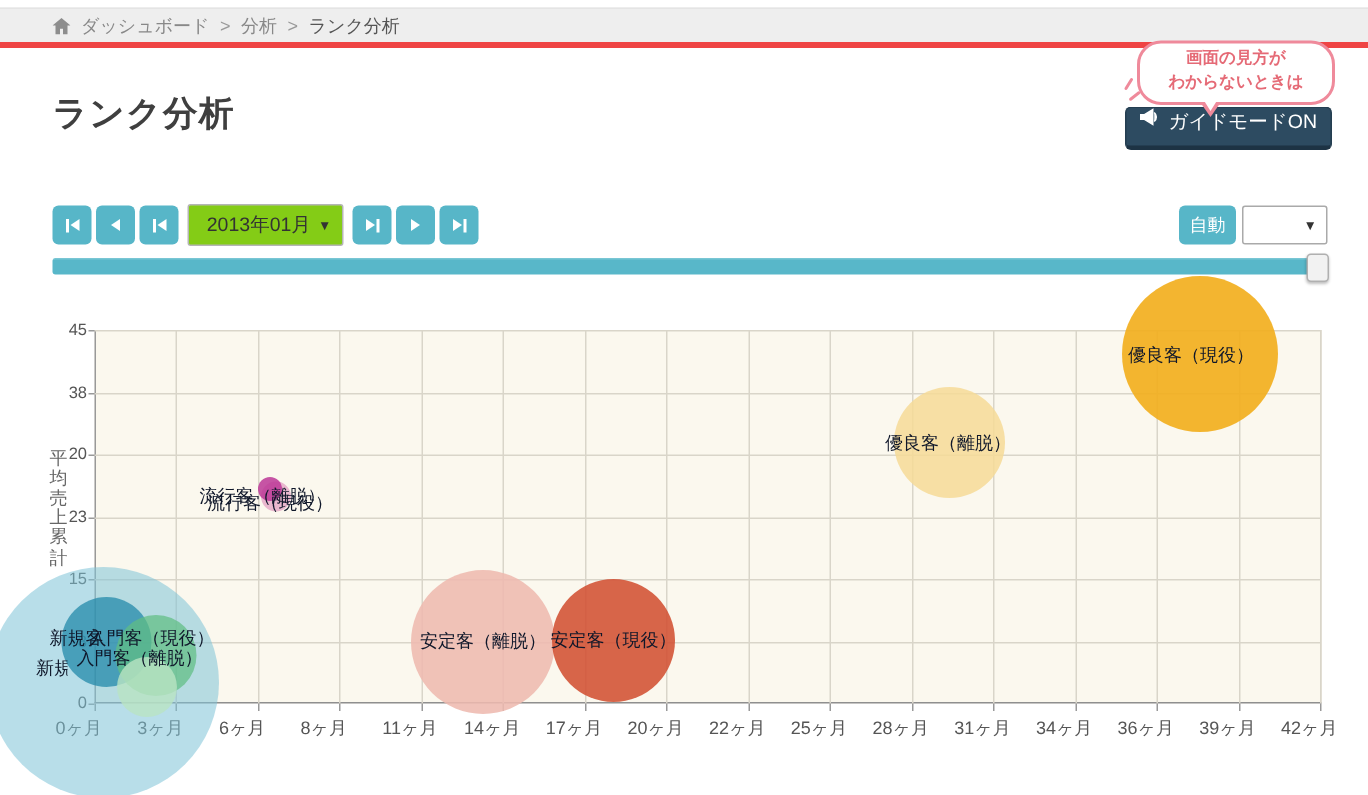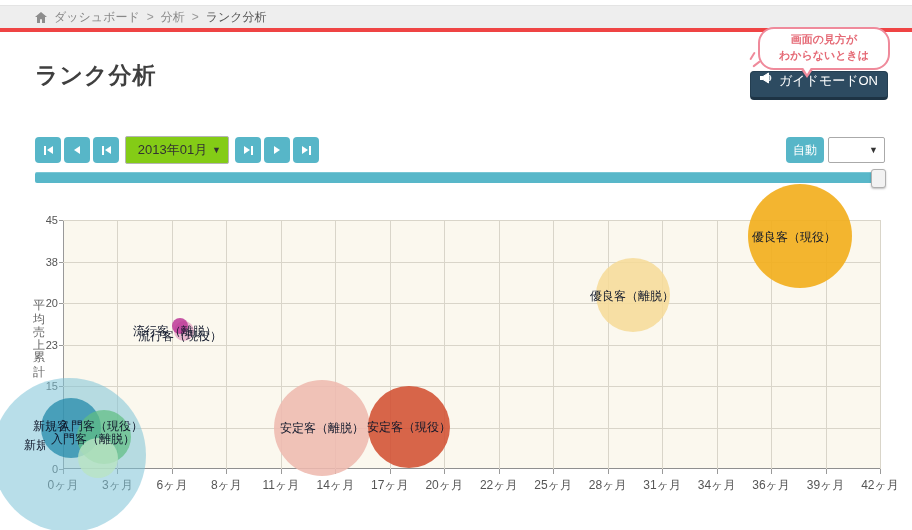--- a/index.html
+++ b/index.html
@@ -54,21 +54,21 @@
   .slider-handle { position:absolute; left:836px; top:-4px; width:15px; height:19px; background:#f2f2f2;
     border:1px solid #b0b0b0; border-radius:3px; box-shadow:0 1px 2px rgba(0,0,0,.25); cursor:grab; }
   
   .plot-bg { position:absolute; left:63px; top:220px; width:818px; height:249px; background:#fbf8ee;
     border-left:1px solid #999; border-bottom:1px solid #8f8f8f; border-right:1px solid #d8d4c8; }
   .chart-layer, .bubble-layer { position:absolute; inset:0; pointer-events:none; }
   .bubble-layer { z-index:3; }
   .hgrid,.vgrid { position:absolute; background:#d9d5c9; }
   .tickmark { position:absolute; background:#999; }
   .ytick { position:absolute; width:28px; text-align:right; font-size:11px; color:#555; }
-  .xtick { position:absolute; width:52px; text-align:center; font-size:12px; color:#555; }
+  .xtick { position:absolute; width:52px; font-size:12px; color:#555; }
   .y-title { position:absolute; left:30px; top:290px; writing-mode:vertical-rl; font-size:12px;
     color:#666; letter-spacing:13px; }
   .x-title { position:absolute; left:408px; top:492px; width:160px; text-align:center; font-size:12px; color:#666; }
   .bubble { position:absolute; border-radius:50%; pointer-events:auto; cursor:pointer; }
   .blabel { position:absolute; font-size:12px; color:#0f172a; white-space:nowrap; }
 </style>
 </head>
 <body>
 
 <div class="crumbbar">

